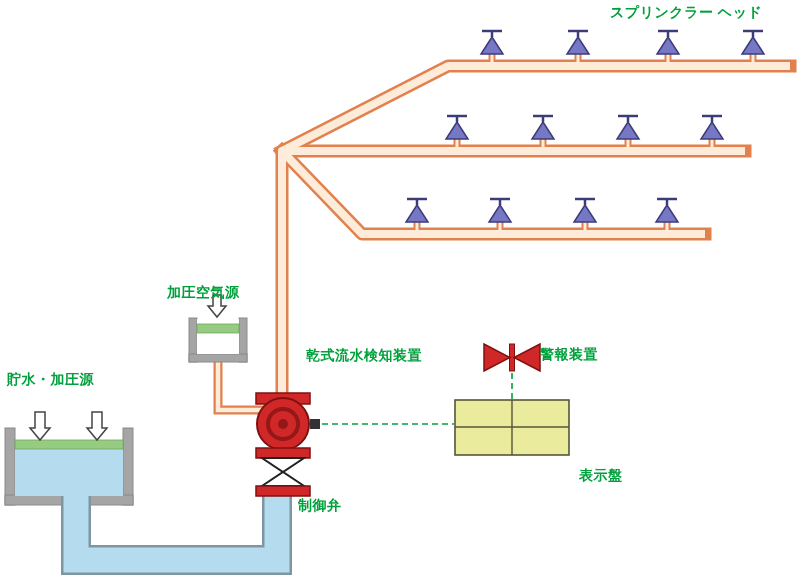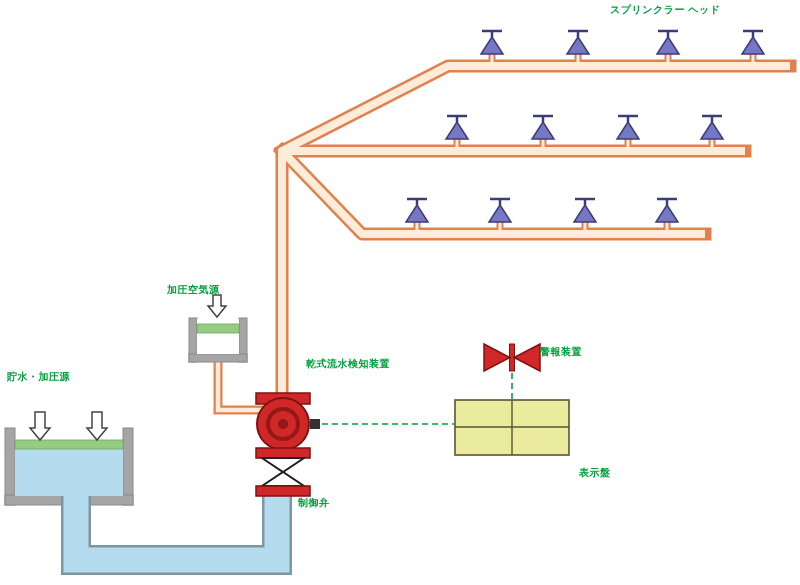--- a/index.html
+++ b/index.html
@@ -2,21 +2,21 @@
 <html lang="ja"><head>
 <meta charset="utf-8">
 <style>
   html,body{margin:0;padding:0;background:#fff;}
   .stage{
     position:relative;width:800px;height:585px;background:#ffffff;
     font-family:"Liberation Sans",sans-serif;overflow:hidden;
   }
   .stage svg{position:absolute;left:0;top:0;}
   .lbl{
-    position:absolute;color:#00A03C;font-size:10px;font-weight:600;
+    position:absolute;color:#00A03C;font-size:14px;font-weight:600;
     white-space:nowrap;letter-spacing:0.5px;line-height:1.2;
   }
 </style>
 </head>
 <body>
 
 <div class="stage">
 
   <svg width="800" height="585" viewBox="0 0 800 585">
     <defs>
@@ -115,19 +115,19 @@
 
     <g>
       <rect x="455" y="400" width="114" height="55" fill="#ebeb9e" stroke="#55553a" stroke-width="1.6"></rect>
       <line x1="512" y1="400" x2="512" y2="455" stroke="#55553a" stroke-width="1.4"></line>
       <line x1="455" y1="427" x2="569" y2="427" stroke="#55553a" stroke-width="1.4"></line>
     </g>
   </svg>
 
   <div class="lbl" style="left:610px;top:4px">スプリンクラー ヘッド</div>
   <div class="lbl" style="left:167px;top:284px">加圧空気源</div>
-  <div class="lbl" style="left:306px;top:358px">乾式流水検知装置</div>
+  <div class="lbl" style="left:306px;top:347px">乾式流水検知装置</div>
   <div class="lbl" style="left:540px;top:346px">警報装置</div>
   <div class="lbl" style="left:579px;top:467px">表示盤</div>
   <div class="lbl" style="left:298px;top:497px">制御弁</div>
   <div class="lbl" style="left:7px;top:371px">貯水・加圧源</div>
 
 </div>
 
 </body></html>

